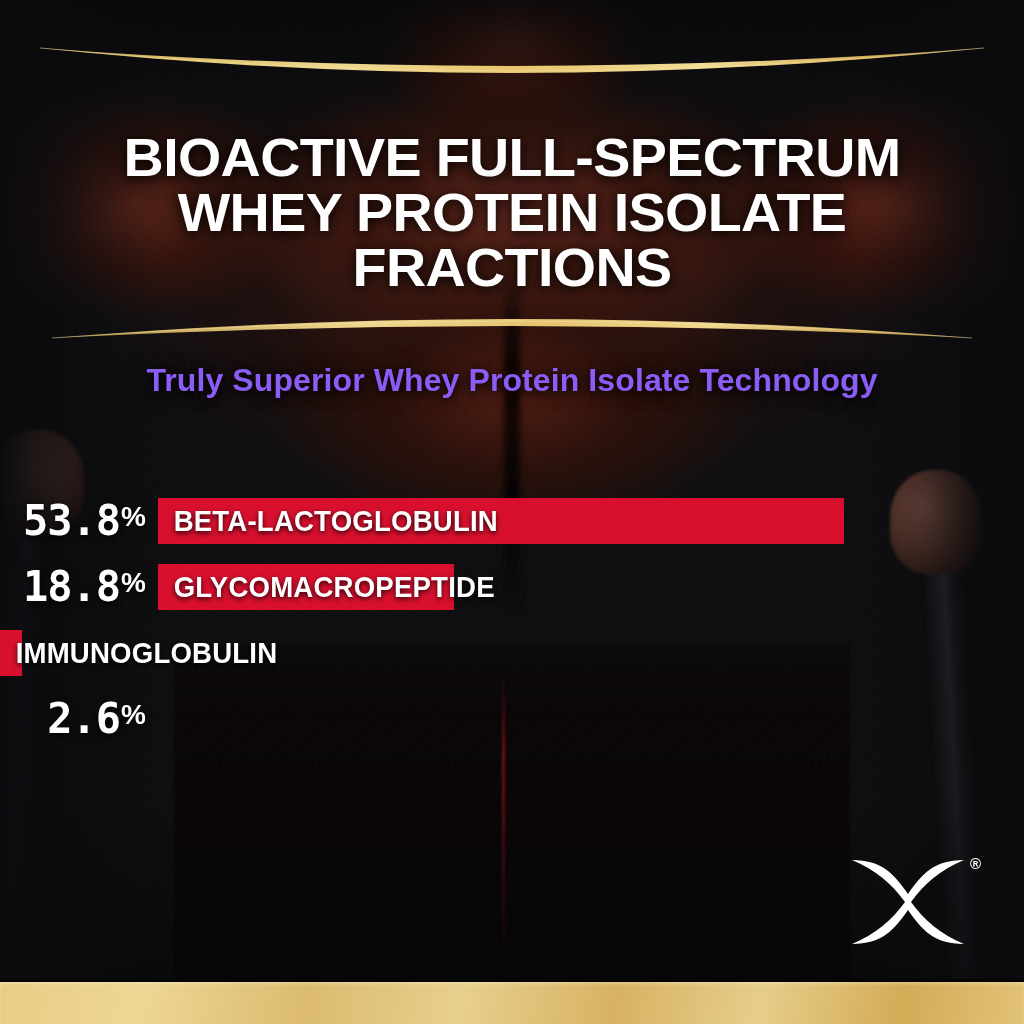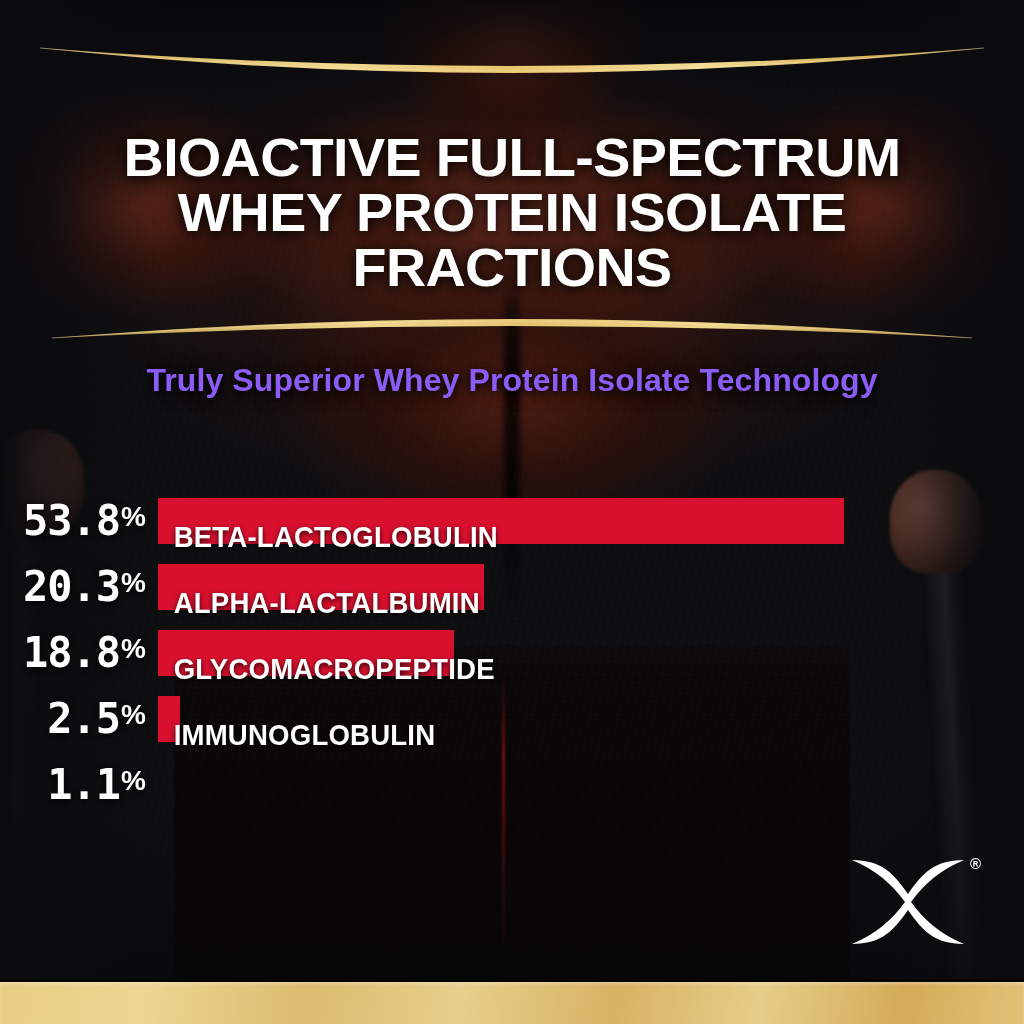--- a/index.html
+++ b/index.html
@@ -179,21 +179,21 @@
     font-weight: 700;
     vertical-align: 9px;
     margin-left: 1px;
   }
 
   .barwrap {
     position: relative;
     flex: 1 1 auto;
     height: 100%;
     display: flex;
-    align-items: flex-end;
+    align-items: center;
   }
   .bar {
     position: absolute;
     left: 0; top: 50%;
     transform: translateY(-50%);
     height: 46px;
     background: #d8102e;
   }
   .label {
     position: relative;
@@ -313,54 +313,42 @@
     <div class="row">
       <div class="pct">
         <span class="num">53.8</span><span class="sym">%</span>
       </div>
       <div class="barwrap">
         <div class="bar" style="width: 686px; background: rgb(216, 16, 46);"></div>
         <div class="label">BETA-LACTOGLOBULIN</div>
       </div>
     </div>
 
-    <div class="row">
-      <div class="pct">
-        <span class="num">20.3</span><span class="sym">%</span>
-      </div>
-      <div class="barwrap">
-        <div class="bar" style="width: 326px; background: rgb(216, 16, 46);"></div>
-        <div class="label">ALPHA-LACTALBUMIN</div>
-      </div>
-    </div>
 
     <div class="row">
       <div class="pct">
         <span class="num">18.8</span><span class="sym">%</span>
       </div>
       <div class="barwrap">
         <div class="bar" style="width: 296px; background: rgb(216, 16, 46);"></div>
         <div class="label">GLYCOMACROPEPTIDE</div>
       </div>
     </div>
 
 
     <div class="row">
-      <div class="pct">
-        <span class="num">2.5</span><span class="sym">%</span>
-      </div>
       <div class="barwrap">
         <div class="bar" style="width: 22px; background: rgb(216, 16, 46);"></div>
         <div class="label">IMMUNOGLOBULIN</div>
       </div>
     </div>
 
     <div class="row">
       <div class="pct">
-        <span class="num">1.1</span><span class="sym">%</span>
+        <span class="num">2.6</span><span class="sym">%</span>
       </div>
     </div>
 
 
   </div>
 
   <div class="logo">
     <svg viewBox="0 0 120 96" width="120" height="96">
       <path d="M 4,6 C 34,6 46,20 60,40 C 74,20 86,6 116,6 C 92,16 76,30 63,48 C 76,66 92,80 116,90 C 86,90 74,76 60,56 C 46,76 34,90 4,90 C 28,80 44,66 57,48 C 44,30 28,16 4,6 Z" fill="#ffffff"></path>
     </svg>

